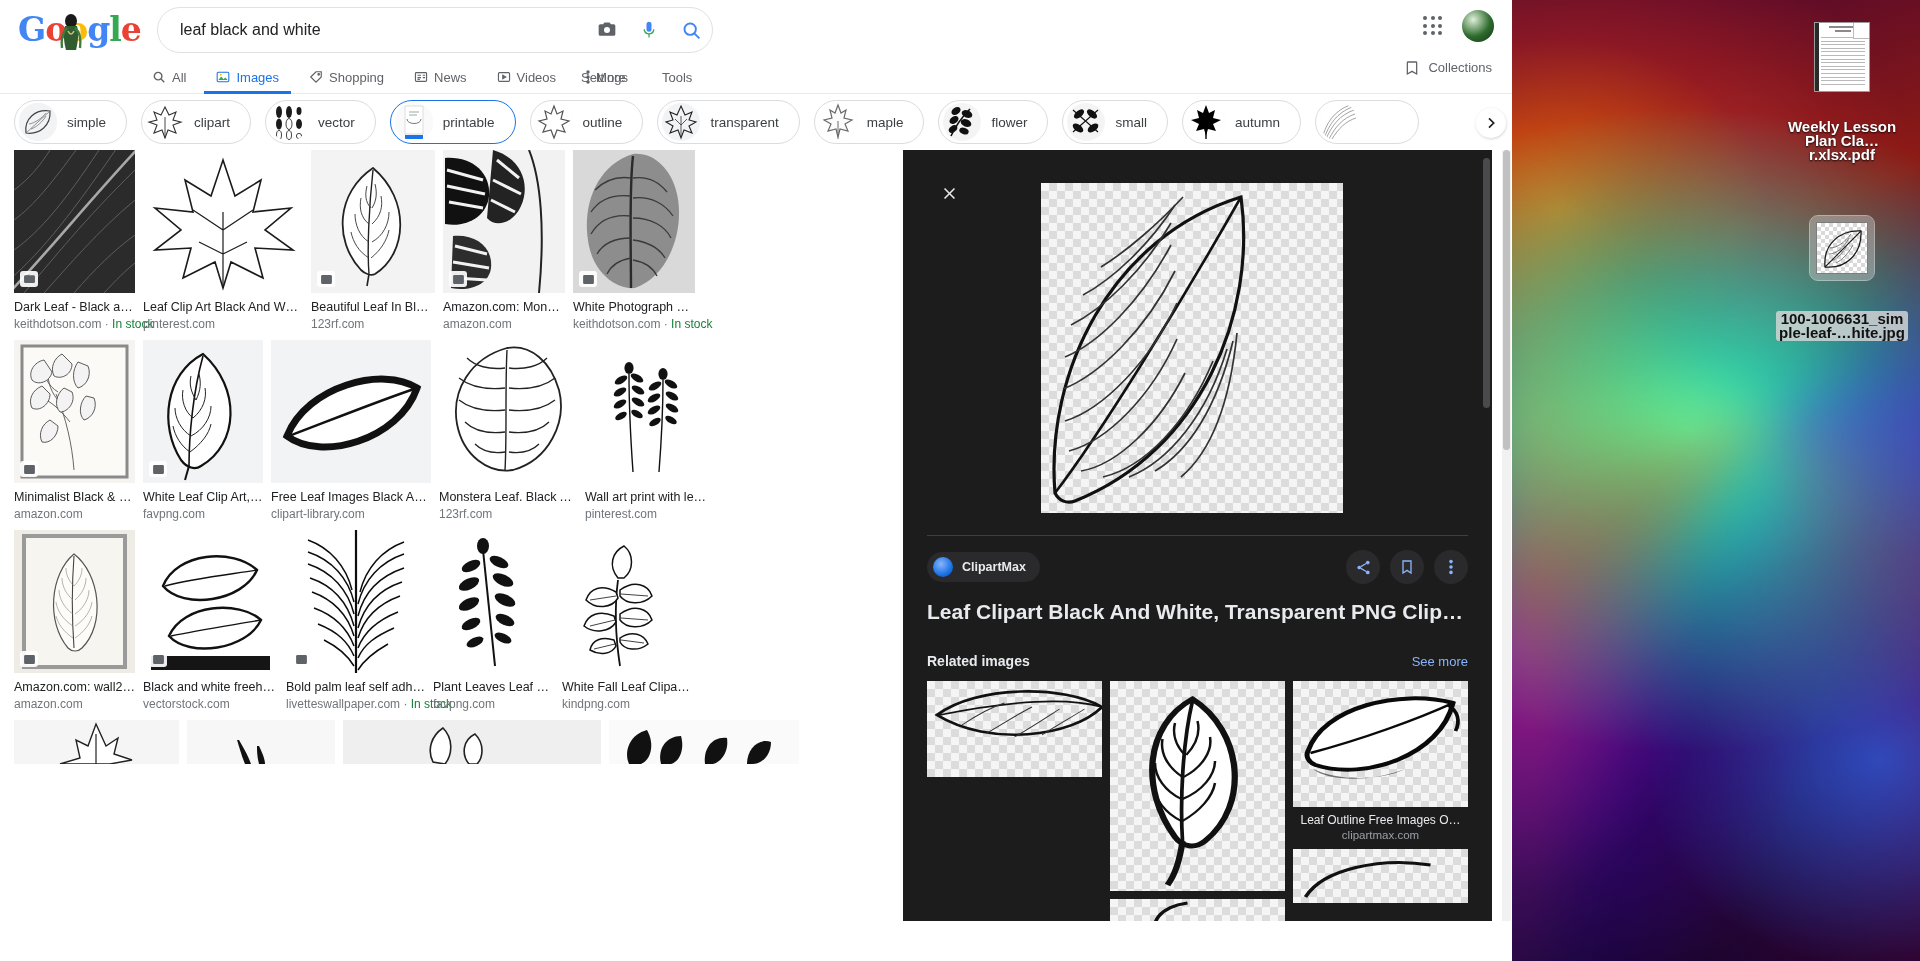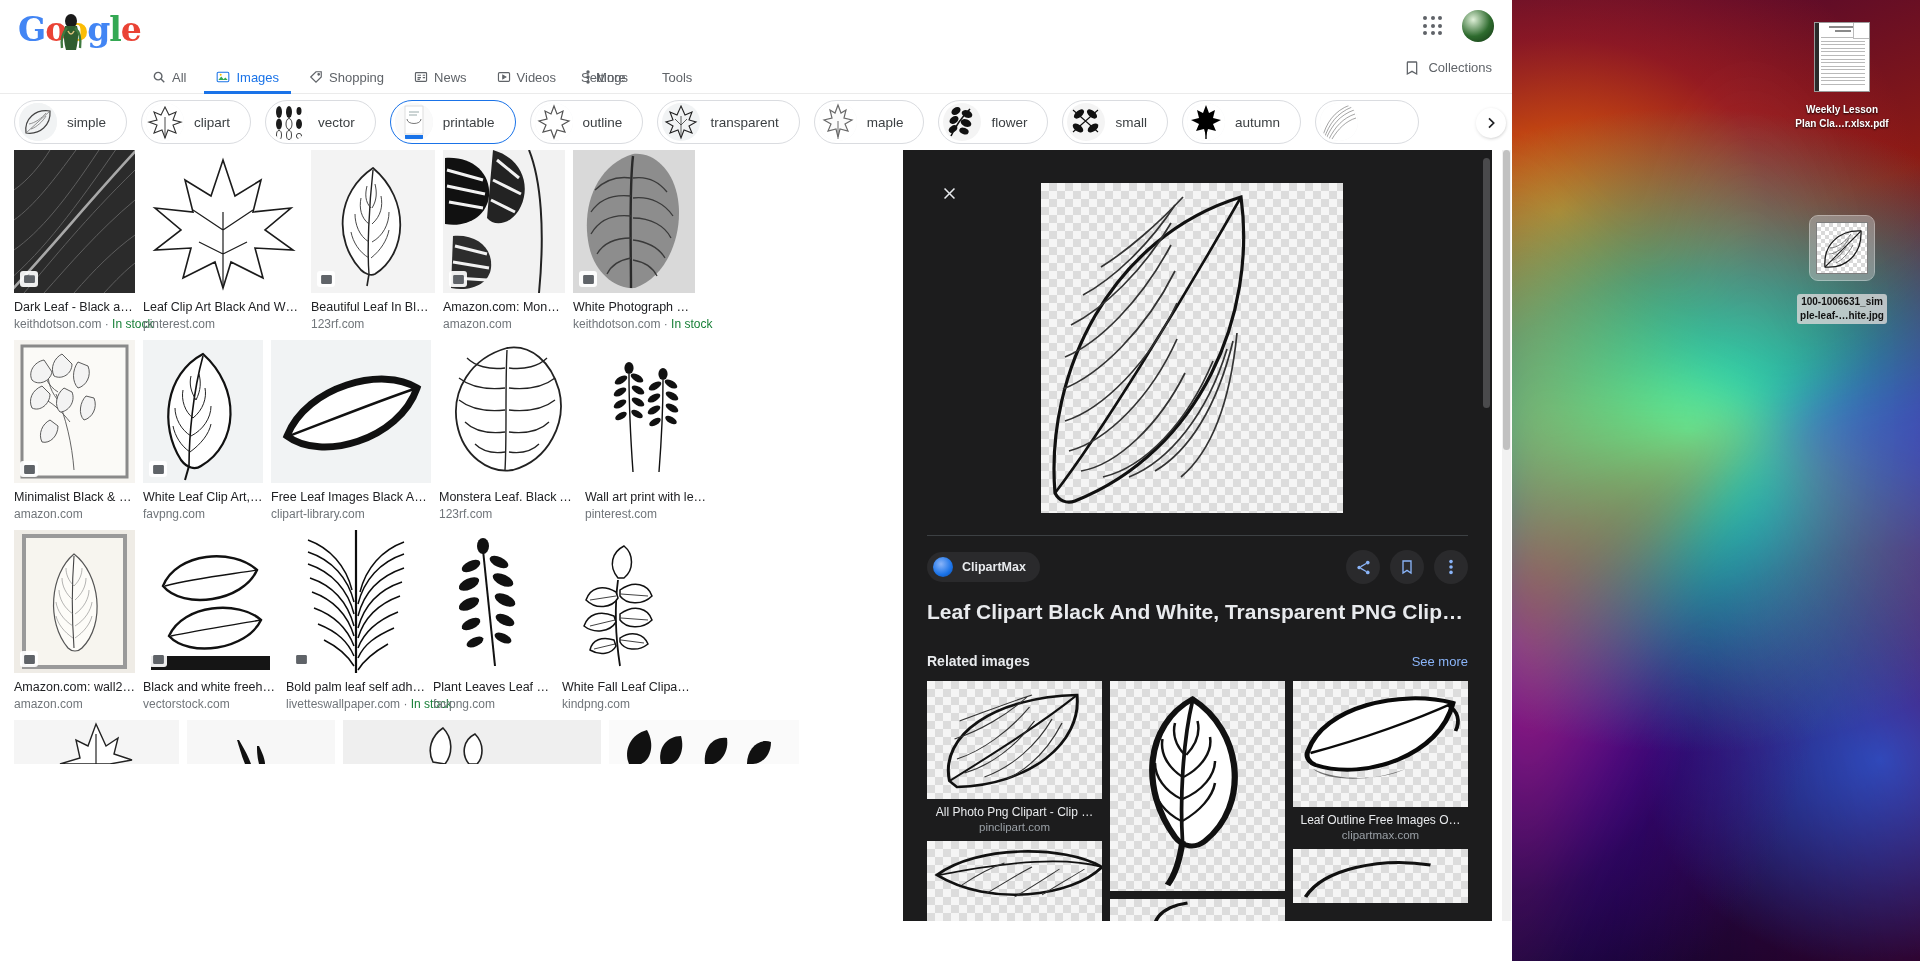--- a/index.html
+++ b/index.html
@@ -39,21 +39,21 @@
   }
 
   
   .desk-icon { position: absolute; width: 140px; text-align: center; }
   .desk-icon .thumb {
     width: 56px; height: 70px; margin: 0 auto;
     background: #fff; border: 1px solid #9a9a9a;
     position: relative; overflow: hidden;
   }
   .desk-icon .label {
-    margin-top: 7px; font-size: 10px; font-weight: bold;
+    margin-top: 24px; font-size: 15px; font-weight: bold;
     color: #fff; line-height: 14px;
     text-shadow: 0 1px 2px rgba(0,0,0,.9);
   }
   .desk-icon.selected .label {
     background: rgba(215,215,215,.82); color:#111; text-shadow:none;
     border-radius: 3px; padding: 1px 3px; display:inline-block;
   }
   .desk-icon.selected .thumb-wrap {
     display:inline-block; padding:6px; border-radius:8px;
     background: rgba(200,200,200,.45);
@@ -261,20 +261,41 @@
         <span class="gtext"><span class="c1">G</span><span class="c2">o</span><span class="c3">o</span><span class="c4">g</span><span class="c5">l</span><span class="c6">e</span></span>
         <svg class="doodle" viewBox="0 0 34 40">
           <ellipse cx="17" cy="9" rx="6" ry="7" fill="#1a1a1a"></ellipse>
           <path d="M11 14 C9 22 10 31 12 38 L22 38 C24 30 25 21 23 14 Z" fill="#2f5d2f"></path>
           <path d="M13 16 C9 20 7 28 8 36" stroke="#3f7a3f" stroke-width="2.4" fill="none"></path>
           <path d="M21 16 C26 20 27 28 26 36" stroke="#3f7a3f" stroke-width="2.4" fill="none"></path>
           <path d="M14 19 C16 23 18 23 20 19" stroke="#d9c07a" stroke-width="1.6" fill="none"></path>
         </svg>
       </div>
 
+      <div class="searchbar">
+        <input class="sq" value="leaf black and white" placeholder="Search" style="">
+        <div class="sicon">
+          <svg width="20" height="20" viewBox="0 0 24 24" fill="#5f6368">
+            <path d="M9 3 L7.2 5 H4 a2 2 0 0 0-2 2 v10 a2 2 0 0 0 2 2 h16 a2 2 0 0 0 2-2 V7 a2 2 0 0 0-2-2 h-3.2 L15 3 Z"></path>
+            <circle cx="12" cy="12" r="3.6" fill="#fff"></circle>
+          </svg>
+        </div>
+        <div class="sicon">
+          <svg width="20" height="20" viewBox="0 0 24 24">
+            <path d="M12 14a3 3 0 0 0 3-3V5a3 3 0 0 0-6 0v6a3 3 0 0 0 3 3z" fill="#4285F4"></path>
+            <path d="M17 11a5 5 0 0 1-10 0H5.5a6.5 6.5 0 0 0 5.75 6.45V21h1.5v-3.55A6.5 6.5 0 0 0 18.5 11Z" fill="#34A853"></path>
+          </svg>
+        </div>
+        <div class="sicon">
+          <svg width="21" height="21" viewBox="0 0 24 24" fill="none" stroke="#4285F4" stroke-width="2.2">
+            <circle cx="10.5" cy="10.5" r="6.5"></circle>
+              <path d="M15.5 15.5 L21 21"></path>
+          </svg>
+        </div>
+      </div>
 
       <div class="hright">
         <div class="apps">
           <span></span>
             <span></span>
             <span></span>
             <span></span>
             <span></span>
             <span></span>
             <span></span>
@@ -952,34 +973,20 @@
 
           <div class="relhead">
             <div class="rl">Related images</div>
             <div class="rm">See more</div>
           </div>
 
           <div class="relgrid">
 
             <div class="relcol">
               <div class="rcard">
-                <div class="ri checker" style="height:118px;">
-                  <svg width="100%" height="118" viewBox="0 0 140 118" preserveAspectRatio="none">
-                    <path d="M18 100 C10 54 54 16 120 14 C124 62 82 104 24 106 Z" fill="none" stroke="#111" stroke-width="2.4"></path>
-                    <path d="M18 100 C54 72 92 42 120 14" stroke="#111" stroke-width="1.8" fill="none"></path>
-                    <g stroke="#333" stroke-width="1" fill="none">
-                      <path d="M30 92 C52 84 72 64 86 40 M46 96 C68 86 88 64 100 38 M64 98 C84 86 98 66 108 42
-                               M24 78 C44 70 66 50 82 26 M22 58 C42 50 64 34 80 16 M26 40 C44 32 64 22 84 14"></path>
-                    </g>
-                  </svg>
-                </div>
-                <div class="rt">All Photo Png Clipart - Clip …</div>
-                <div class="rs">pinclipart.com</div>
-              </div>
-              <div class="rcard">
                 <div class="ri checker" style="height:96px;">
                   <svg width="100%" height="96" viewBox="0 0 140 96" preserveAspectRatio="none">
                     <path d="M8 34 C40 4 110 4 140 26 C116 56 50 66 8 34 Z" fill="none" stroke="#111" stroke-width="2.6"></path>
                     <path d="M10 34 C50 24 106 14 140 26" stroke="#111" stroke-width="1.6" fill="none"></path>
                     <g stroke="#333" stroke-width=".9" fill="none">
                       <path d="M28 44 C40 34 52 26 62 22 M48 52 C62 42 74 32 84 26 M70 56 C84 46 96 36 106 28 M92 54 C104 44 116 36 126 28"></path>
                     </g>
                   </svg>
                 </div>
               </div>

